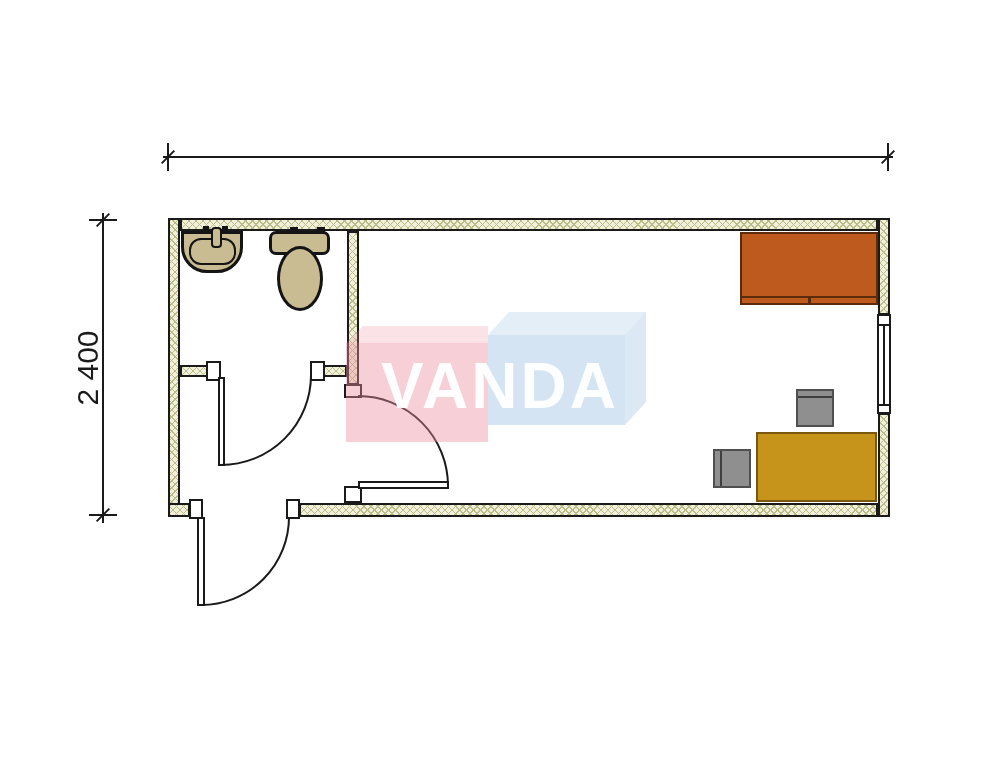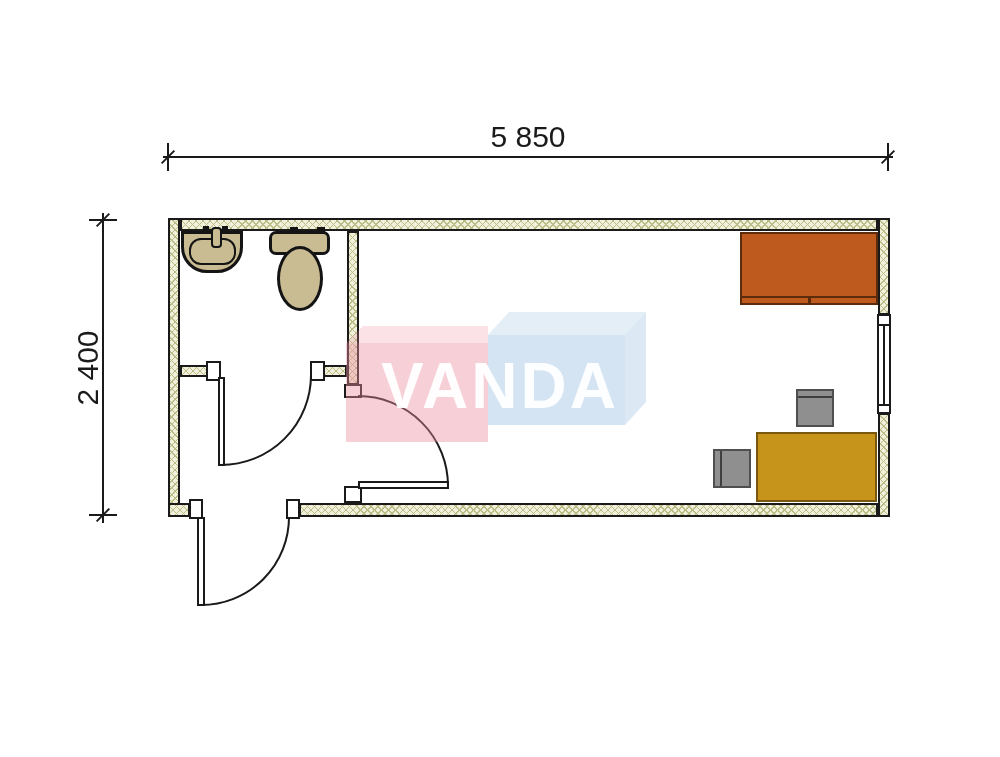--- a/index.html
+++ b/index.html
@@ -21,21 +21,20 @@
             white-space:nowrap;line-height:32px;}
   .furnline{position:absolute;background:#5C2B0C;}
   .chairline{position:absolute;background:#3F3F3F;}
   #window-frame{position:absolute;box-sizing:border-box;border:2px solid #1a1a1a;background:#fff;}
 </style>
 </head>
 <body>
 
 <div id="canvas">
 
-  <div class="dimlabel" style="left:428px;top:121px;width:200px;">5 850</div>
   <div class="dimline" style="left:163px;top:156px;width:730px;height:2px;"></div>
   <div class="tick" style="left:159px;top:156px;"></div>
   <div class="tick" style="left:879px;top:156px;"></div>
   <div class="dimline" style="left:167px;top:143px;width:2px;height:28px;"></div>
   <div class="dimline" style="left:887px;top:143px;width:2px;height:28px;"></div>
 
   <div class="dimlabel" style="left:-12px;top:352px;width:200px;transform:rotate(-90deg);">2 400</div>
   <div class="dimline" style="left:102px;top:213px;width:2px;height:310px;"></div>
   <div class="tick" style="left:94px;top:219px;"></div>
   <div class="tick" style="left:94px;top:514px;"></div>

